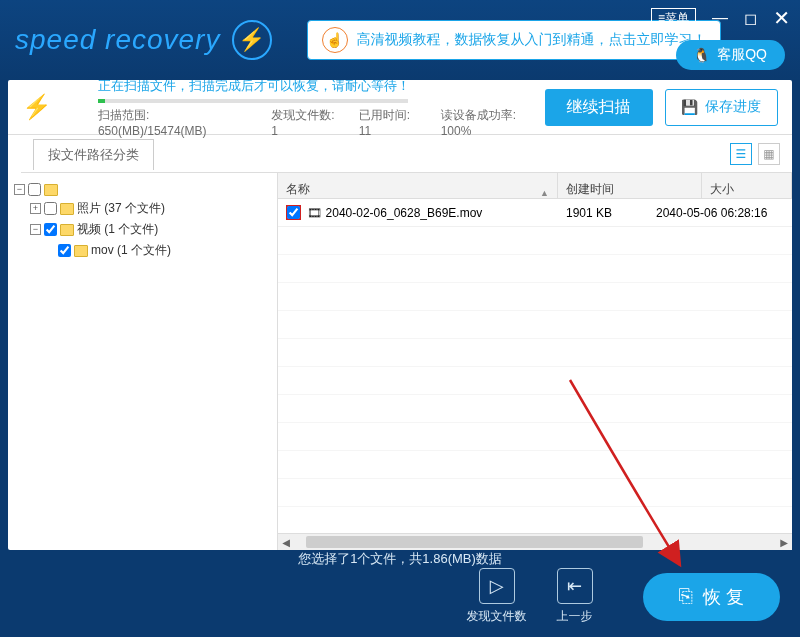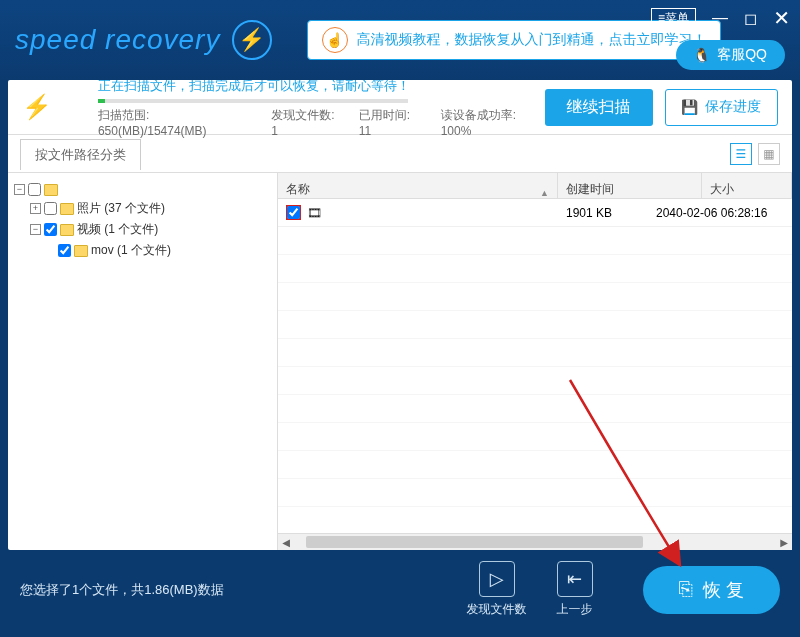--- a/index.html
+++ b/index.html
@@ -26,21 +26,21 @@
 .scan-texts { flex: 1; margin-left: 32px; }
 .scan-top { color: #1ba5e8; font-size: 13px; margin-bottom: 4px; }
 .scan-progress { height: 4px; background: #e0e0e0; width: 310px; position: relative; margin-bottom: 4px; }
 .scan-progress-fill { height: 100%; background: #2ec04f; width: 2.3%; }
 .scan-stats { color: #6d6d6d; font-size: 12px; display: flex; gap: 18px; }
 .scan-btns { display: flex; gap: 12px; }
 .btn-continue { background: #1ba5e8; color: #fff; border: none; padding: 8px 22px; font-size: 16px; border-radius: 3px; }
 .btn-save { background: #fff; color: #1ba5e8; border: 1px solid #1ba5e8; padding: 7px 16px; font-size: 14px; border-radius: 3px; display: flex; align-items: center; gap: 6px; }
 
 
-.toolbar { height: 38px; border-bottom: 1px solid #ddd; display: flex; align-items: center; padding: 0 12px; justify-content: space-between; }
+.toolbar { height: 38px; border-bottom: 1px solid #ddd; display: flex; align-items: center; padding: 0 12px; justify-content: space-between; margin-left: 13px; }
 .tab { border: 1px solid #ccc; border-bottom: none; padding: 6px 14px; font-size: 13px; background: #fff; position: relative; top: 1px; color: #666; }
 .view-icons { display: flex; gap: 6px; }
 .view-ico { width: 22px; height: 22px; border: 1px solid #ccc; display: flex; align-items: center; justify-content: center; font-size: 12px; color: #999; }
 .view-ico.active { border-color: #1ba5e8; color: #1ba5e8; }
 
 
 .split { flex: 1; display: flex; overflow: hidden; }
 .tree { width: 270px; border-right: 1px solid #ddd; padding: 8px 6px; font-size: 12px; color: #333; overflow: auto; }
 .tree-row { display: flex; align-items: center; padding: 2px 0; gap: 3px; }
 .tree-toggle { width: 11px; height: 11px; border: 1px solid #888; display: inline-flex; align-items: center; justify-content: center; font-size: 9px; line-height: 1; color: #555; }
@@ -59,21 +59,21 @@
 .fl-body .stripe { height: 28px; border-bottom: 1px solid #f5f5f5; }
 .file-cb { width: 15px; height: 15px; border: 2px solid #d02020; margin-right: 6px; display: inline-flex; align-items: center; justify-content: center; }
 .file-cb-inner { width: 13px; height: 13px; border: 1px solid #888; }
 .sort-arrow { font-size: 9px; color: #888; margin-left: auto; }
 .hscroll { height: 17px; background: #f0f0f0; border-top: 1px solid #ddd; display: flex; align-items: center; }
 .hscroll-track { flex: 1; height: 100%; position: relative; }
 .hscroll-thumb { position: absolute; left: 12px; width: 70%; height: 12px; top: 2px; background: #cdcdcd; border-radius: 2px; }
 .hscroll-arrow { width: 16px; text-align: center; font-size: 10px; color: #666; }
 
 
-.bottombar { height: 79px; display: flex; align-items: center; padding: 0 20px; color: #d8e8f5; font-size: 13px; }
+.bottombar { height: 79px; display: flex; align-items: center; padding: 0 20px; color: #d8e8f5; font-size: 13px; flex-direction: column; }
 .bottom-actions { margin-left: auto; display: flex; gap: 30px; align-items: center; }
 .b-action { display: flex; flex-direction: column; align-items: center; gap: 4px; color: #d8e8f5; font-size: 12px; }
 .b-action .ico { width: 36px; height: 36px; border: 1px solid #aecae0; border-radius: 4px; display: flex; align-items: center; justify-content: center; font-size: 18px; }
 .btn-recover { background: #1ba5e8; color: #fff; border-radius: 24px; padding: 12px 36px; font-size: 18px; display: flex; align-items: center; gap: 10px; margin-left: 20px; }
 
 
 .arrow-svg { position: absolute; pointer-events: none; }
 </style>
 </head>
 <body>
@@ -168,23 +168,24 @@
         <div class="col col-date">创建时间</div>
         <div class="col col-size">大小</div>
       </div>
       <div class="fl-body">
         <div class="fl-row">
           <div class="col col-name" style="display:flex;align-items:center">
             <span class="file-cb">
                 <input type="checkbox" checked="" class="file-cb-inner" style="">
               </span>
             <span>🎞</span>&nbsp;
+            <span>2040-02-06_0628_B69E.mov</span>
           </div>
           <div class="col col-size">1901 KB</div>
-          <div class="col col-date">2040-02-06  06:28:16</div>
+          <div class="col col-date">2040-05-06  06:28:16</div>
         </div>
         <div class="stripe"></div>
           <div class="stripe"></div>
           <div class="stripe"></div>
           <div class="stripe"></div>
         <div class="stripe"></div>
           <div class="stripe"></div>
           <div class="stripe"></div>
           <div class="stripe"></div>
         <div class="stripe"></div>

